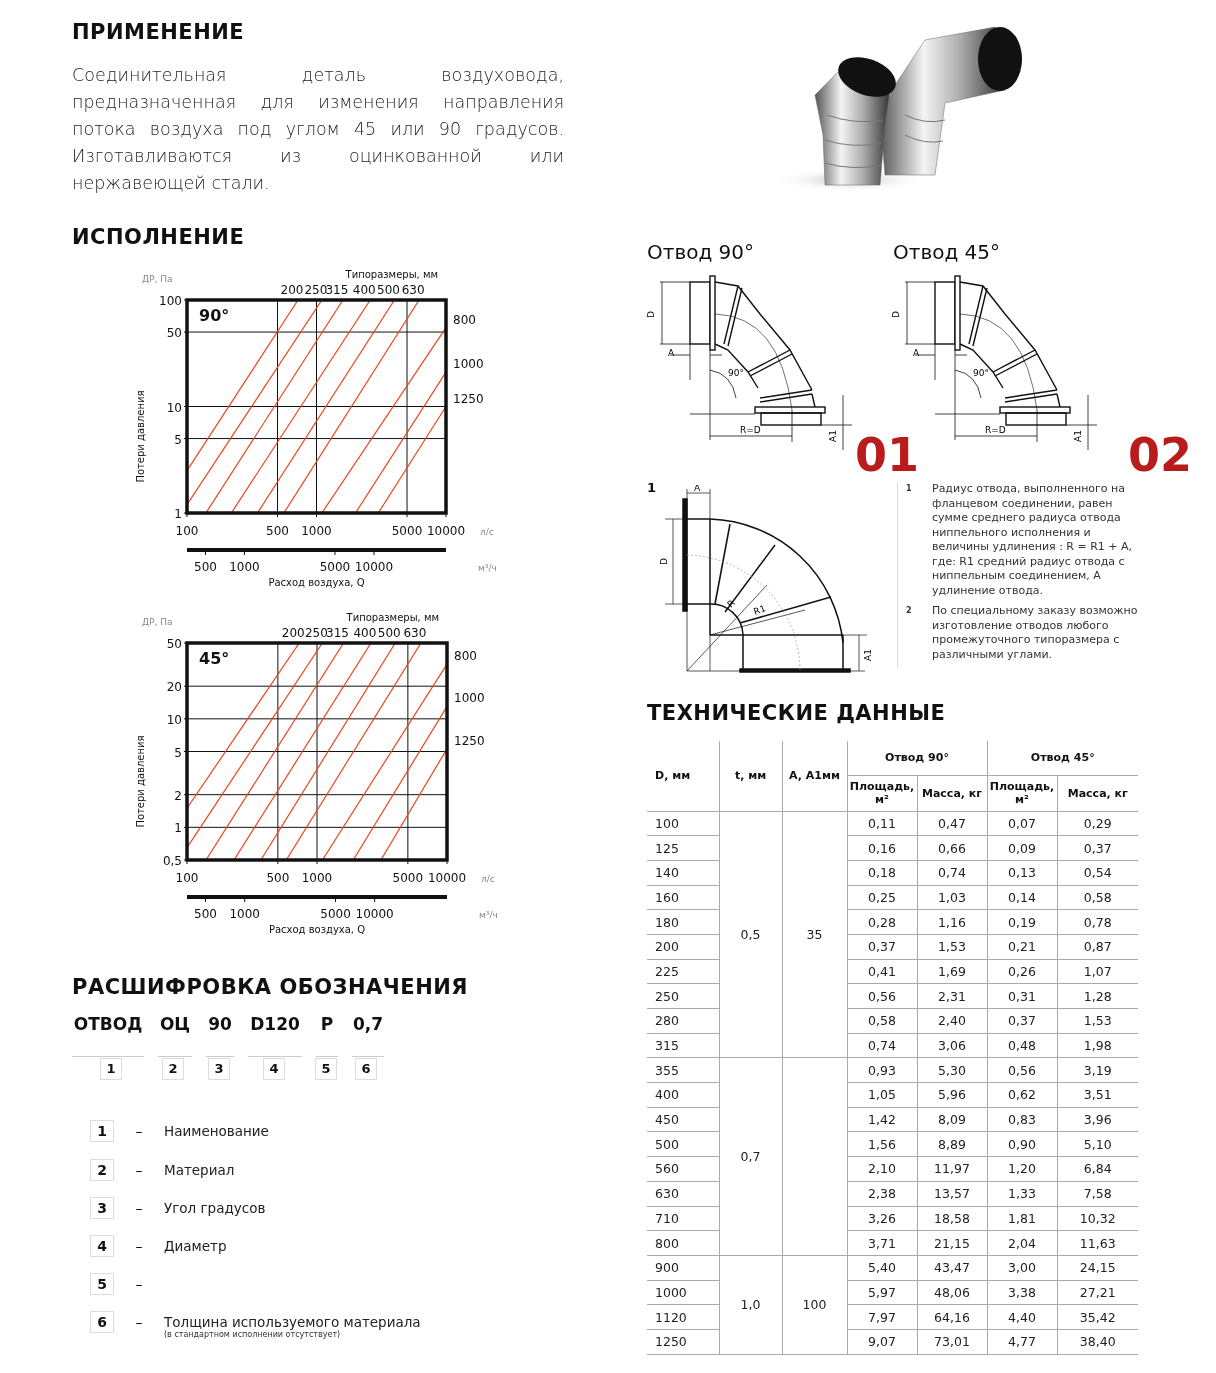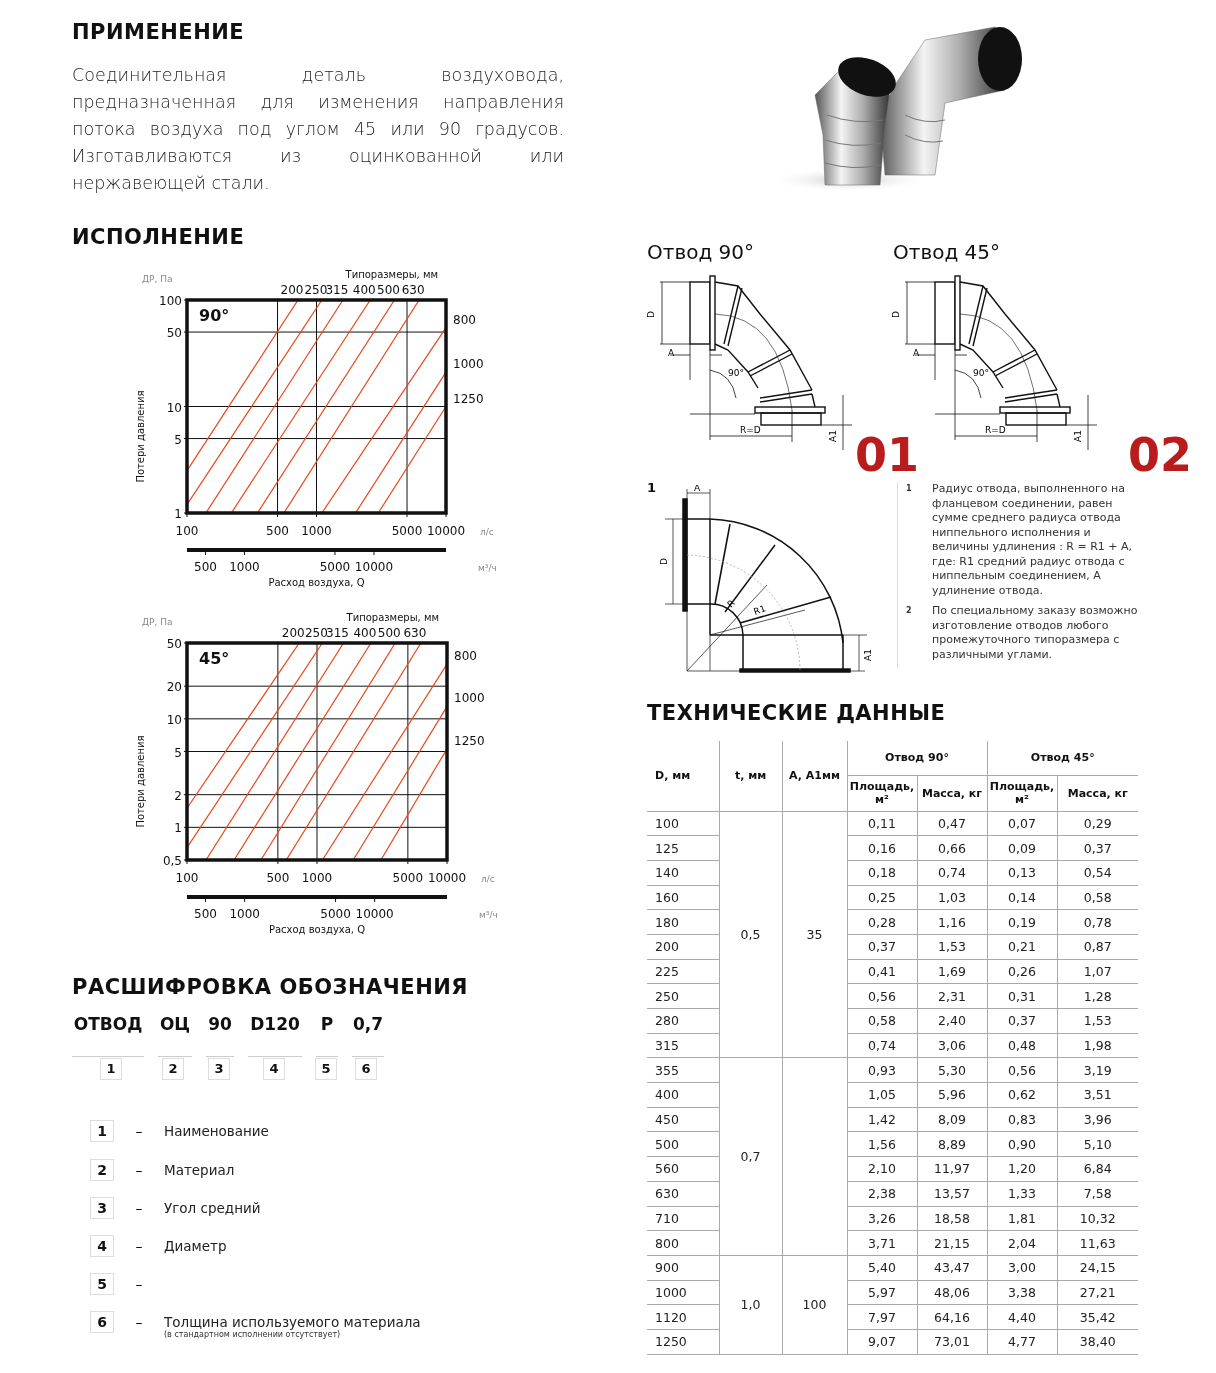--- a/index.html
+++ b/index.html
@@ -233,21 +233,21 @@
   <div class="legend-text">Наименование</div>
 </div>
 <div class="legend-row" style="top:1159px;">
   <div class="legend-box">2</div>
   <div class="legend-dash">–</div>
   <div class="legend-text">Материал</div>
 </div>
 <div class="legend-row" style="top:1197px;">
   <div class="legend-box">3</div>
   <div class="legend-dash">–</div>
-  <div class="legend-text">Угол средний</div>
+  <div class="legend-text">Угол градусов</div>
 </div>
 <div class="legend-row" style="top:1235px;">
   <div class="legend-box">4</div>
   <div class="legend-dash">–</div>
   <div class="legend-text">Диаметр</div>
 </div>
 <div class="legend-row" style="top:1273px;">
   <div class="legend-box">5</div>
   <div class="legend-dash">–</div>
 </div>

